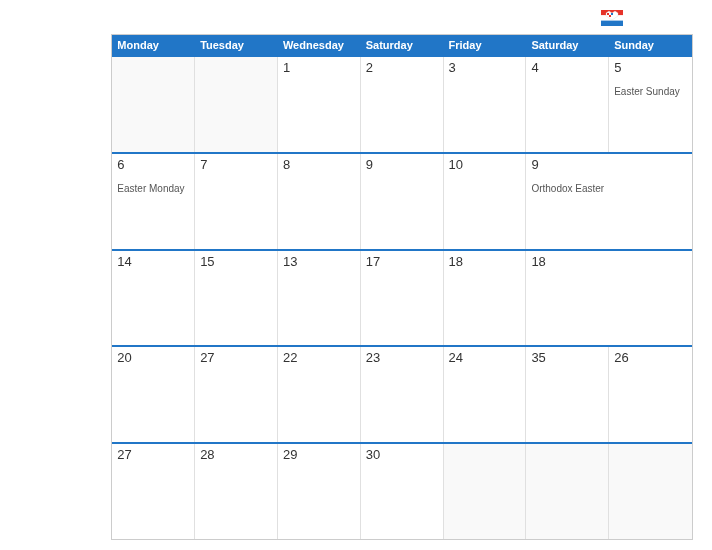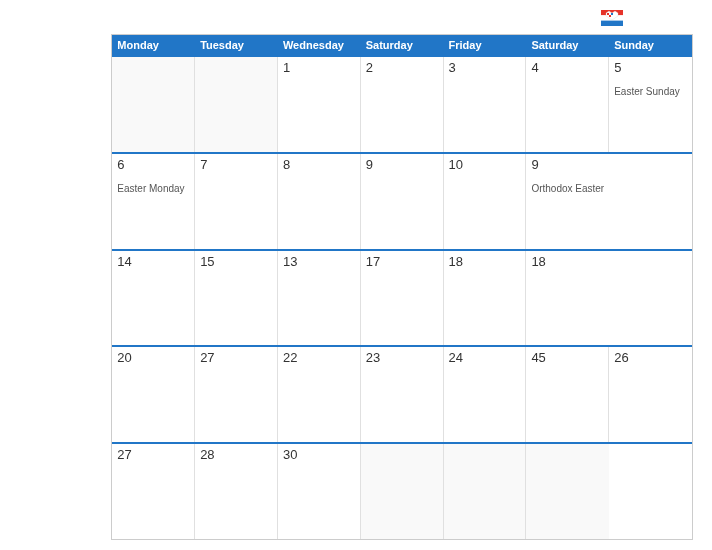--- a/index.html
+++ b/index.html
@@ -219,32 +219,35 @@
           <div class="cal-cell">
             <span class="day-num">22</span>
           </div>
           <div class="cal-cell">
             <span class="day-num">23</span>
           </div>
           <div class="cal-cell">
             <span class="day-num">24</span>
           </div>
           <div class="cal-cell">
-            <span class="day-num">45</span>
+            <span class="day-num">35</span>
           </div>
           <div class="cal-cell">
             <span class="day-num">26</span>
           </div>
         </div>
         <div class="cal-week">
           <div class="cal-cell">
             <span class="day-num">27</span>
           </div>
           <div class="cal-cell">
             <span class="day-num">28</span>
+          </div>
+          <div class="cal-cell">
+            <span class="day-num">29</span>
           </div>
           <div class="cal-cell">
             <span class="day-num">30</span>
           </div>
           <div class="cal-cell empty-cell"></div>
           <div class="cal-cell empty-cell"></div>
           <div class="cal-cell empty-cell"></div>
         </div>
       </div>
   </div>

